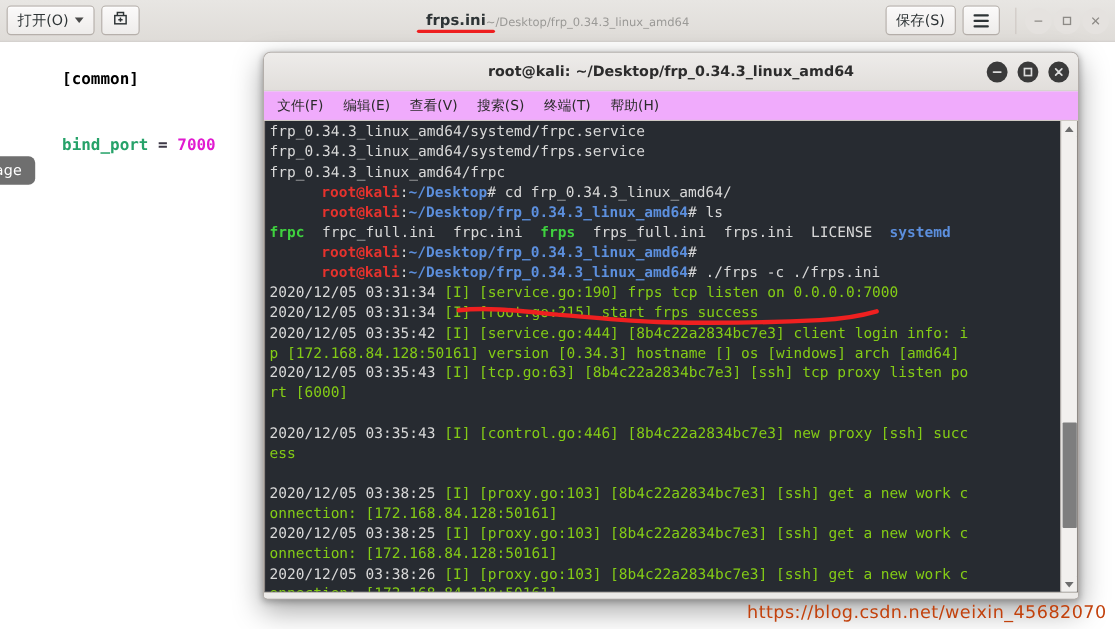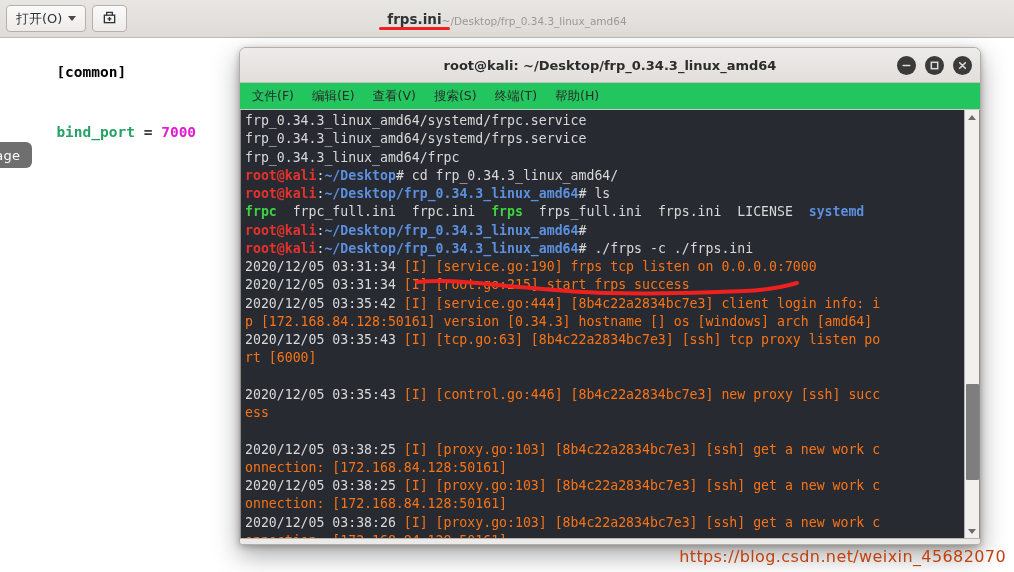--- a/index.html
+++ b/index.html
@@ -184,21 +184,21 @@
     border-radius: 50%;
     background: #3a3a3a;
     display: flex; align-items: center; justify-content: center;
     cursor: pointer;
   }
   .term-wc svg { display:block; }
 
   .term-menubar {
     flex: 0 0 27px;
     height: 27px;
-    background: #22c55e;
+    background: #f0abfc;
     border-bottom: 1px solid #cfc9c4;
     display: flex;
     align-items: center;
     padding-left: 4px;
     gap: 2px;
   }
   .menu-item {
     font-size: 12.5px;
     color: #2b2b2b;
     padding: 3px 8px;
@@ -221,23 +221,23 @@
     flex: 1 1 auto;
     padding: 2px 3px 0 4px;
     font-family: "DejaVu Sans Mono", "Liberation Mono", monospace;
     font-size: 13.2px;
     line-height: 18.25px;
     color: #d0d0d0;
     white-space: pre;
     overflow: hidden;
   }
   .t-line { white-space: pre; }
-  .t-red    { color: #e5322d; font-weight: bold; }
+  .t-red    { color: #e5322d; font-weight: bold; margin-left: 47px; }
   .t-blue   { color: #5c8fdd; font-weight: bold; }
-  .t-info   { color: #f97316; }
+  .t-info   { color: #84cc16; }
   .t-green  { color: #3fd13f; font-weight: bold; }
   .t-dirblue{ color: #5c8fdd; font-weight: bold; }
   .t-plain  { color: #d8d8d8; }
 
   
   .term-scrollbar {
     flex: 0 0 15px;
     width: 15px;
     background: #f2f0ee;
     border-left: 1px solid #b9b4af;
@@ -322,20 +322,49 @@
     </div>
 
     <div class="hb-title-wrap">
       <div class="hb-title">
         <span>frps.ini</span>
         <span class="hb-title-underline" style="background: rgb(239, 32, 32);"></span>
       </div>
       <div class="hb-subtitle">~/Desktop/frp_0.34.3_linux_amd64</div>
     </div>
 
+    <div class="hb-right">
+      <div class="gbtn">
+        <span>保存(S)</span>
+      </div>
+      <div class="gbtn">
+        <span class="hamburger">
+            <i></i>
+            <i></i>
+            <i></i>
+          </span>
+      </div>
+      <div class="wc-group">
+        <div class="wc">
+          <svg width="12" height="12" viewBox="0 0 12 12">
+              <path d="M2.5 6.2 H9.5" stroke="#8d8a86" stroke-width="1.2"></path>
+            </svg>
+        </div>
+        <div class="wc">
+          <svg width="12" height="12" viewBox="0 0 12 12">
+              <rect x="2.8" y="2.8" width="6.4" height="6.4" fill="none" stroke="#8d8a86" stroke-width="1.2"></rect>
+            </svg>
+        </div>
+        <div class="wc">
+          <svg width="12" height="12" viewBox="0 0 12 12">
+              <path d="M3 3 L9 9 M9 3 L3 9" stroke="#8d8a86" stroke-width="1.2"></path>
+            </svg>
+        </div>
+      </div>
+    </div>
   </div>
 
   <div class="editor-body">
     <div class="code-line">
       <span class="c-section">[common]</span>
     </div>
     <div class="code-line">
       <span class="c-key">bind_port</span><span class="c-eq"> = </span><span class="c-num">7000</span>
     </div>
 

